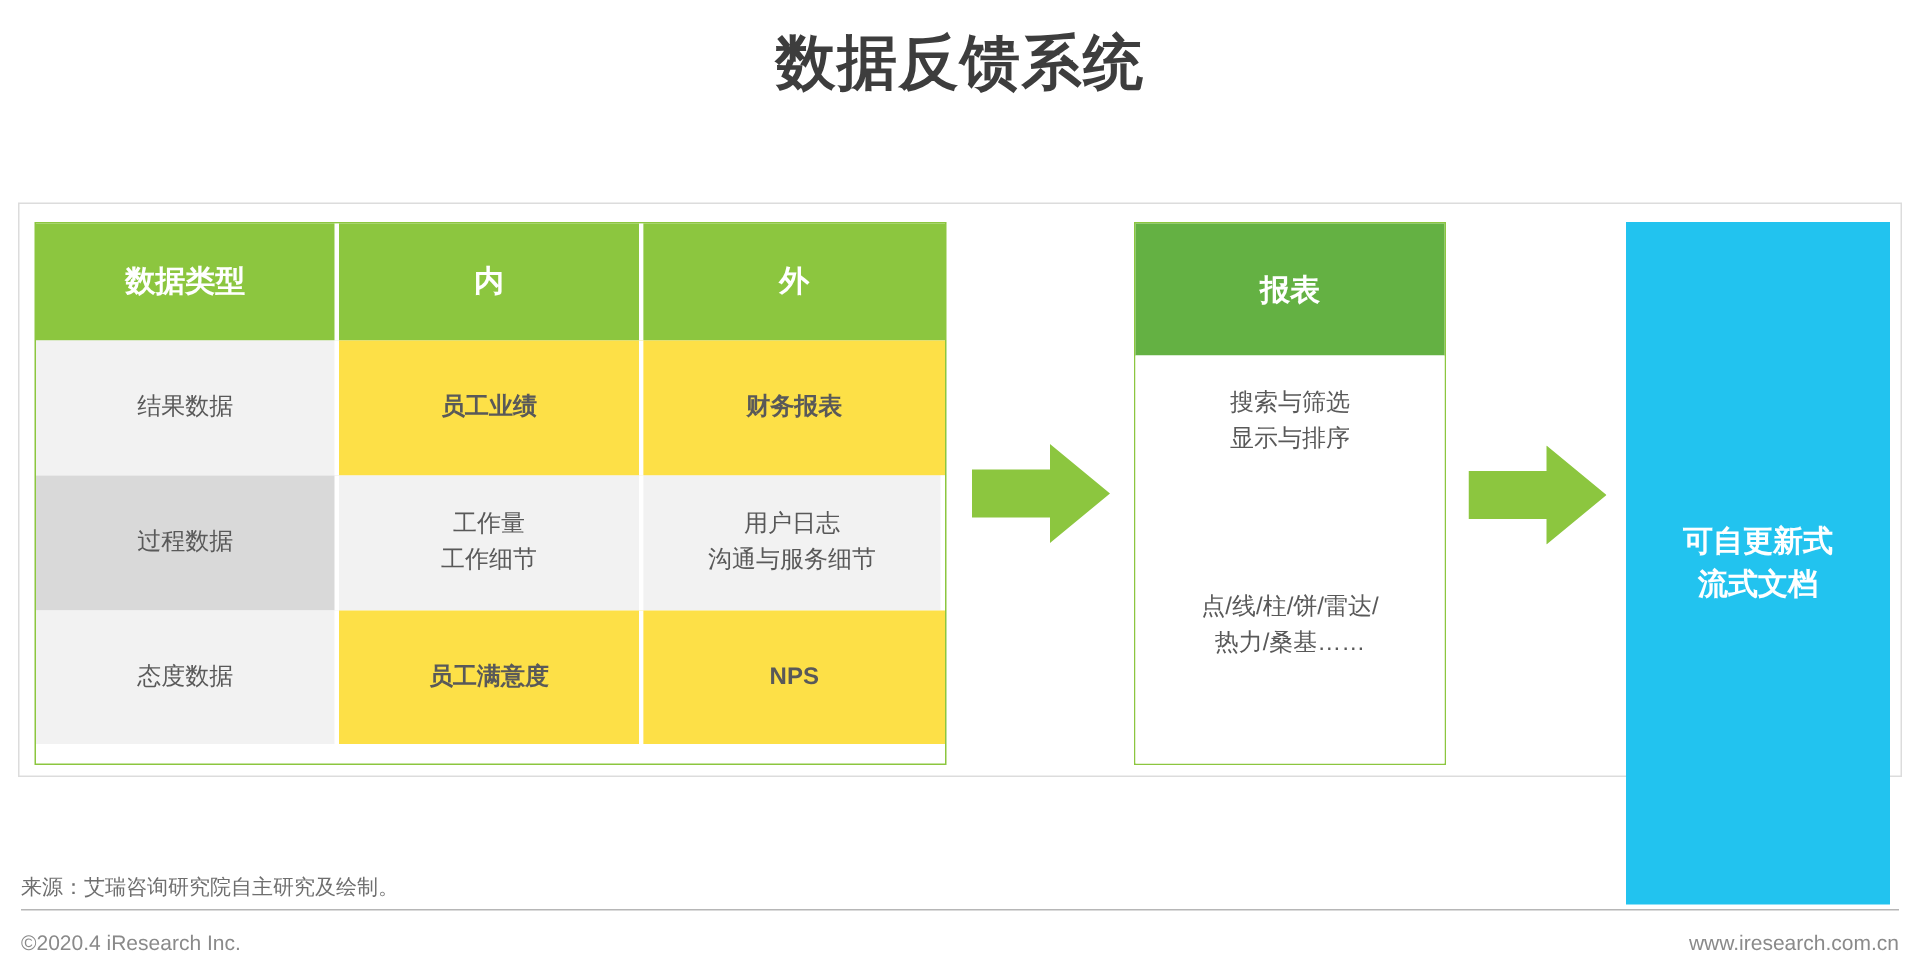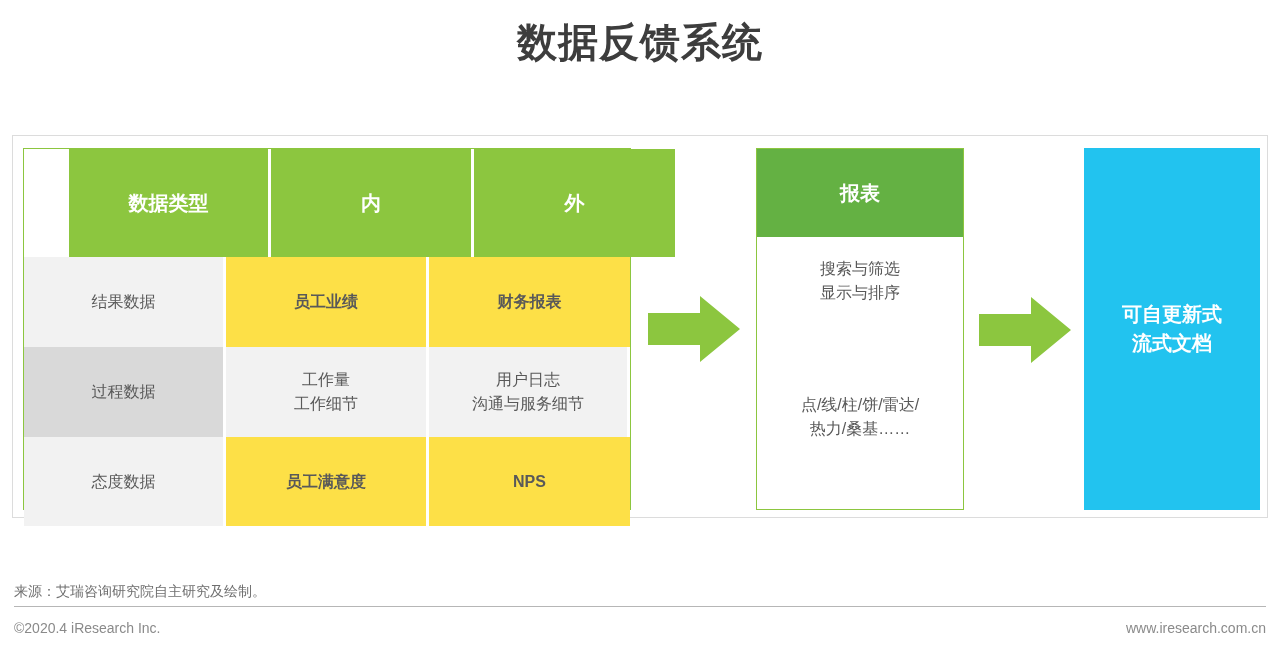--- a/index.html
+++ b/index.html
@@ -68,21 +68,21 @@
     color: #595959;
     line-height: 24px;
     padding: 4px 6px;
   }
   
   .col-0 { width: 202px; }
   .col-1 { width: 203px; }
   .col-2 { width: 201px; }
 
   
-  .matrix-head { height: 108px; margin-left: 45px; }
+  .matrix-head { height: 78px; }
   .matrix-head .matrix-cell {
     background: #8cc63f;
     color: #ffffff;
     font-weight: bold;
     font-size: 20px;
     border-right: 3px solid #ffffff;
   }
   .matrix-head .matrix-cell:last-child { border-right: none; }
 
   
@@ -150,21 +150,21 @@
   }
   .mid-body.b1 { height: 87px; flex: none; }
   .mid-head.h2 { height: 88px; }
 
   
   .bluebox {
     position: absolute;
     left: 1084px;
     top: 148px;
     width: 176px;
-    height: 362px;
+    height: 455px;
     background: #22c3ef;
     display: flex;
     align-items: center;
     justify-content: center;
     text-align: center;
     color: #ffffff;
     font-weight: bold;
     font-size: 20px;
     line-height: 29px;
     white-space: pre-line;

